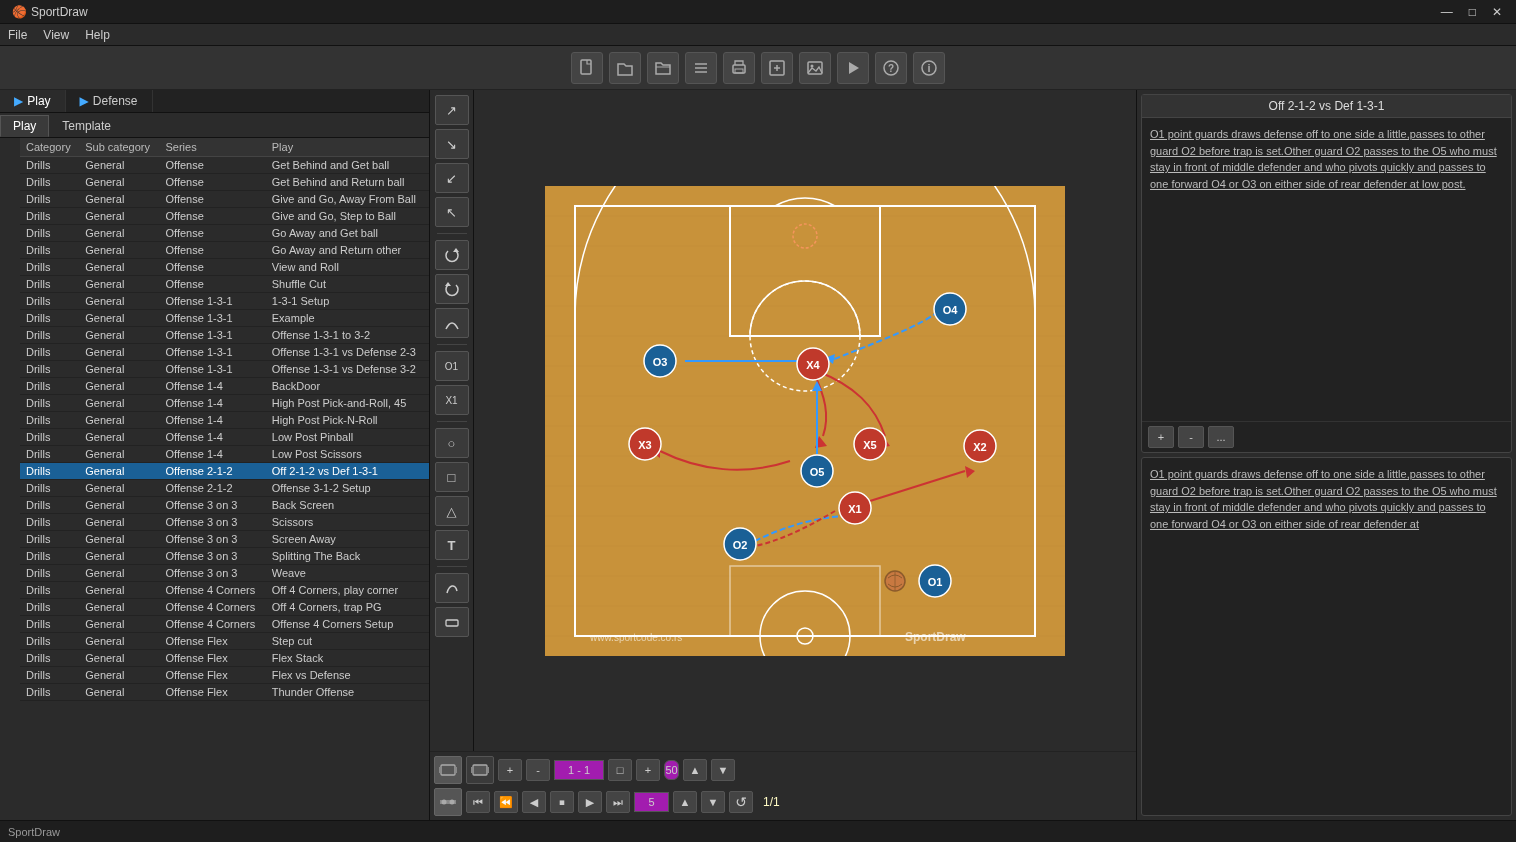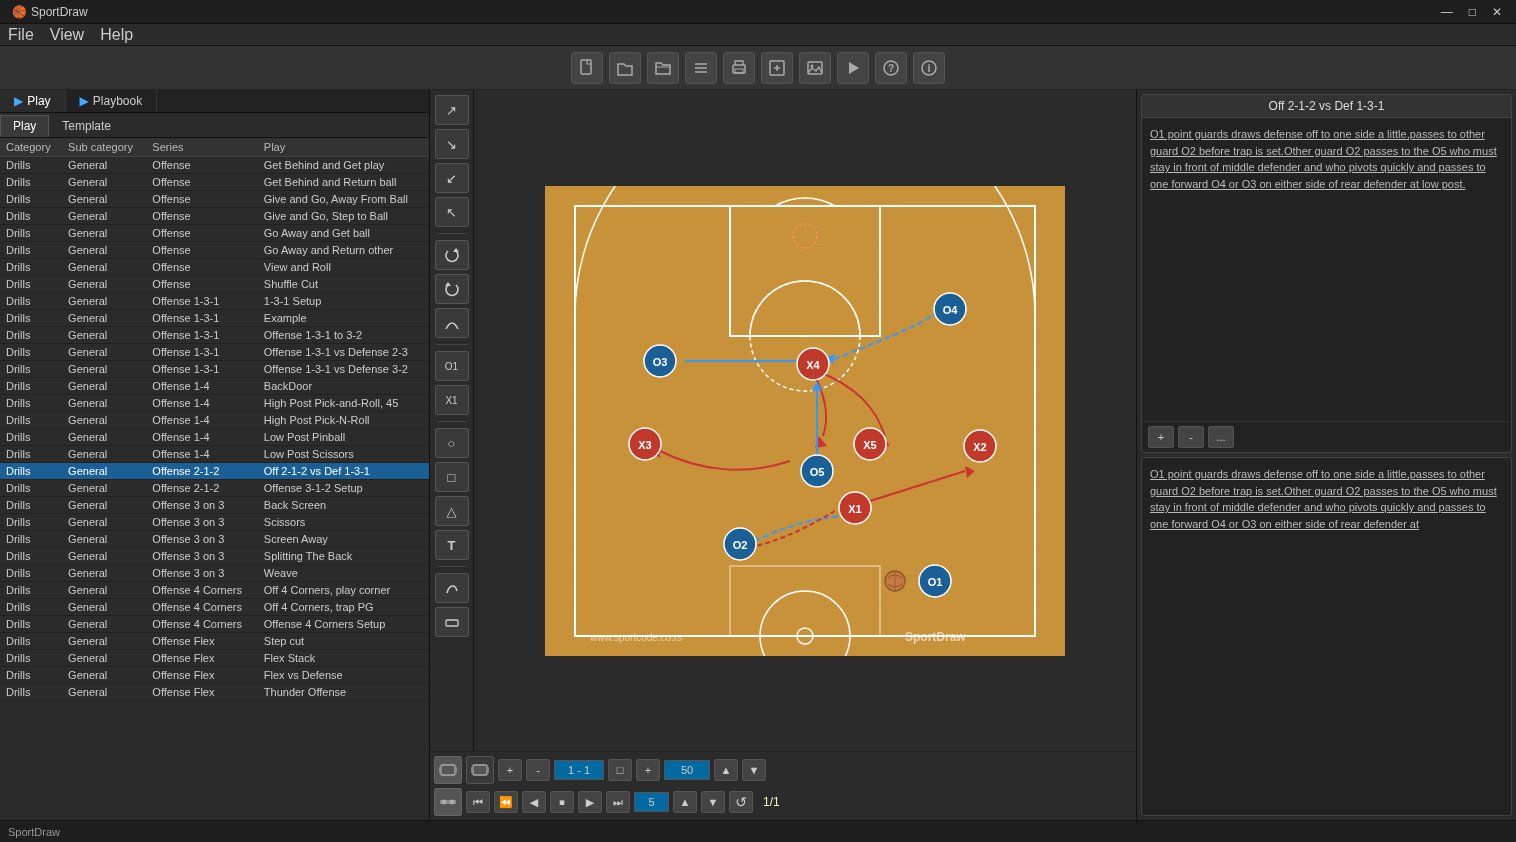--- a/index.html
+++ b/index.html
@@ -30,21 +30,21 @@
       height: 22px;
       display: flex;
       align-items: center;
       padding: 0 8px;
       gap: 16px;
       border-bottom: 1px solid #111;
     }
     #menu-bar span {
       cursor: pointer;
       color: #ccc;
-      font-size: 16px;
+      font-size: 12px;
       text-align: right;
     }
     
     #toolbar {
       background: #333;
       height: 44px;
       display: flex;
       align-items: center;
       justify-content: center;
       gap: 6px;
@@ -114,20 +114,21 @@
       background: #3a3a3a;
       border: 1px solid #555;
       border-bottom: 1px solid #3a3a3a;
       color: #fff;
     }
     
     #play-table-wrapper {
       flex: 1;
       overflow-y: auto;
       overflow-x: hidden;
+      padding-left: 20px;
     }
     #play-table-wrapper::-webkit-scrollbar { width: 8px; }
     #play-table-wrapper::-webkit-scrollbar-track { background: #222; }
     #play-table-wrapper::-webkit-scrollbar-thumb { background: #555; }
     table {
       width: 100%;
       border-collapse: collapse;
       font-size: 11px;
     }
     thead th {
@@ -262,21 +263,21 @@
       border: 1px solid #555;
       border-radius: 2px;
       cursor: pointer;
       display: flex;
       align-items: center;
       justify-content: center;
       color: #ccc;
       font-size: 11px;
     }
     .anim-input {
-      background: #0369a1;
+      background: #a21caf;
       border: 1px solid #555;
       color: #ccc;
       height: 20px;
       width: 40px;
       text-align: center;
       font-size: 11px;
     }
     
     #court-container {
       position: relative;
@@ -386,21 +387,21 @@
 
   <div id="left-panel">
 
     <div id="tab-bar">
       <div class="tab active">
         <span style="color:#4af;">▶</span>
         <span>Play</span>
       </div>
       <div class="tab">
         <span style="color:#4af;">▶</span>
-        <span>Playbook</span>
+        <span>Defense</span>
       </div>
     </div>
 
     <div id="sub-tab-bar">
       <div class="sub-tab active">Play</div>
       <div class="sub-tab">Template</div>
     </div>
 
     <div id="play-table-wrapper">
       <table>
@@ -410,21 +411,21 @@
             <th>Sub category</th>
             <th>Series</th>
             <th>Play</th>
           </tr>
         </thead>
         <tbody id="table-body">
         <tr>
               <td>Drills</td>
               <td>General</td>
               <td>Offense</td>
-              <td>Get Behind and Get play</td>
+              <td>Get Behind and Get ball</td>
             </tr>
             <tr>
               <td>Drills</td>
               <td>General</td>
               <td>Offense</td>
               <td>Get Behind and Return ball</td>
             </tr>
             <tr>
               <td>Drills</td>
               <td>General</td>
@@ -782,21 +783,21 @@
               <rect x="2" y="4" width="14" height="10" rx="1" fill="#555" stroke="#aaa" stroke-width="1.3"></rect>
               <rect x="0" y="6" width="2" height="6" fill="#888"></rect>
               <rect x="16" y="6" width="2" height="6" fill="#888"></rect>
             </svg>
         </div>
         <div class="anim-btn">+</div>
         <div class="anim-btn">-</div>
         <input class="anim-input" type="text" style="width: 50px;" value="1 - 1">
         <div class="anim-btn">□</div>
         <div class="anim-btn">+</div>
-        <input class="anim-input" type="text" value="50" style="width: 46px;">
+        <input class="anim-input" type="text" value="50" style="width: 15px; border-radius: 6px;">
         <div class="anim-btn">▲</div>
         <div class="anim-btn">▼</div>
       </div>
 
       <div class="anim-row">
         <div style="width:28px;height:28px;background:#555;border:1px solid #666;border-radius:2px;display:flex;align-items:center;justify-content:center;">
           <svg width="18" height="18" viewBox="0 0 18 18">
               <rect x="1" y="7" width="16" height="4" fill="#888"></rect>
               <circle cx="5" cy="9" r="2.5" fill="#aaa"></circle>
               <circle cx="13" cy="9" r="2.5" fill="#aaa"></circle>

